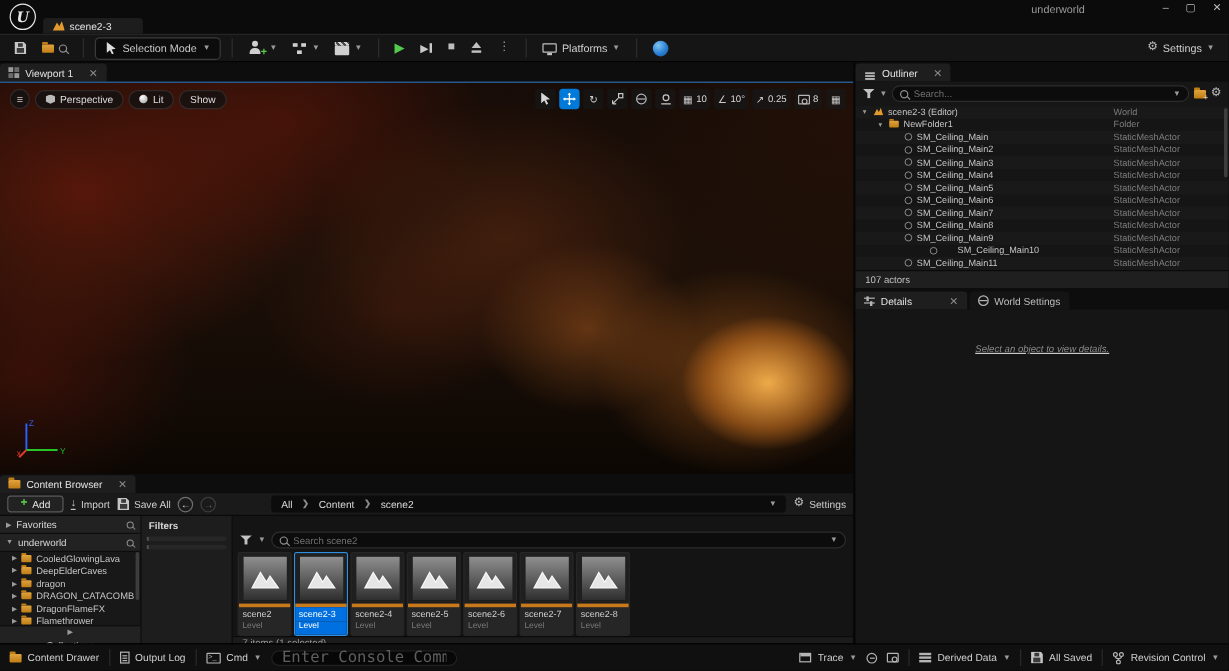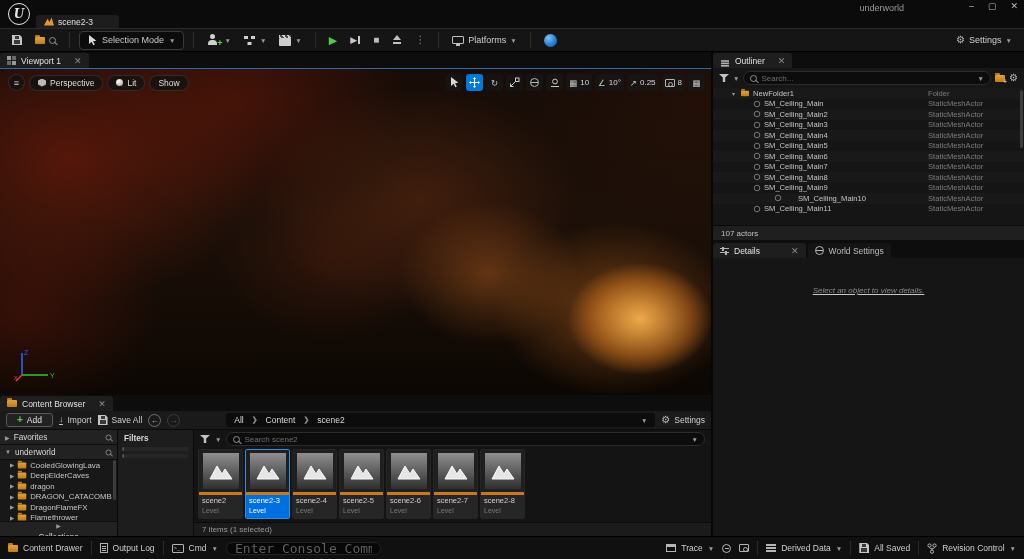--- a/index.html
+++ b/index.html
@@ -158,21 +158,21 @@
   .t-row { height:10.5px; display:flex; align-items:center; gap:3px; padding-left:10px; color:#c6c6c6; font-size:7.8px; white-space:nowrap; }
   .t-row .caret { font-size:5.5px; color:#9a9a9a; }
   .t-row .folder-ic { transform:scale(.85); }
   .t-scroll { position:absolute; right:1px; top:0; width:3px; height:40px; background:#3d3d3d; border-radius:2px; }
   .side-ftr { height:15px; background:#222; border-top:1px solid #0d0d0d; display:flex; align-items:center; gap:4px; padding:0 5px; color:#d8d8d8;flex-direction:column; }
   .side-ftr .icons { margin-left:auto; display:flex; gap:5px; align-items:center; color:#b5b5b5; font-size:8px; }
   .cb-filters { width:76px; background:#1d1d1d; border-right:1px solid #0a0a0a; padding:3px 4px; }
   .filters-hdr { font-size:8.2px; font-weight:bold; color:#d8d8d8; margin:1px 0 4px 2px; }
   .f-pill { background:#262626; border-radius:2px; border-left:2px solid #555; color:#757575; font-size:8px; padding:2px 5px; margin-bottom:3px; }
   .cb-assets { flex:1; background:#141414; display:flex; flex-direction:column; overflow:hidden; }
-  .assets-top { height:16px; display:flex; align-items:center; gap:5px; padding:2px 6px 0; }
+  .assets-top { height:16px; display:flex; align-items:center; gap:5px; padding:2px 6px 0;margin-top:11px; }
   .assets-grid { flex:1; display:flex; gap:2px; padding:3px 0 0 4px; align-items:flex-start; }
   .card { width:45px; background:#262626; border:1px solid #262626; border-radius:2px; overflow:hidden; }
   .card.selected { border-color:#2f8fe0; }
   .thumbwrap { height:42px; background:#1f1f1f; display:flex; align-items:center; justify-content:center; }
   .thumb { width:36px; height:36px; background:linear-gradient(180deg,#8f8f8f,#2f2f2f); display:flex; align-items:center; justify-content:center; }
   .obar { height:3px; background:#c8791c; }
   .aname { height:12px; font-size:7.5px; color:#d0d0d0; padding:1px 3px 0; }
   .atype { height:11px; font-size:7px; color:#7a7a7a; padding:0 3px; }
   .card.selected .aname, .card.selected .atype { background:#0070e0; color:#fff; }
   .cb-status { height:14px; background:#1b1b1b; border-top:1px solid #0a0a0a; display:flex; align-items:center; padding:0 8px; font-size:8px; color:#9a9a9a; }
@@ -594,20 +594,26 @@
           <span class="mag"></span>
           <input placeholder="Search..." style="">
           <span class="chev">▼</span>
         </div>
         <span class="folder-ic fplus"></span>
         <span class="gear">⚙</span>
       </div>
       <div class="out-rows">
         <div>
 
+        <div class="o-row" style="padding-left: 4px;">
+            <span class="caret">▾</span>
+            <span class="ic level-ic"></span>
+            <span class="lbl">scene2-3 (Editor)</span>
+            <span class="typ">World</span>
+          </div>
             <div class="o-row" style="padding-left: 17px;">
             <span class="caret">▾</span>
             <span class="ic folder-ic"></span>
             <span class="lbl">NewFolder1</span>
             <span class="typ">Folder</span>
           </div>
             <div class="o-row" style="padding-left: 30px;">
             <span class="caret"></span>
             <span class="ic mesh-ic"></span>
             <span class="lbl">SM_Ceiling_Main</span>

